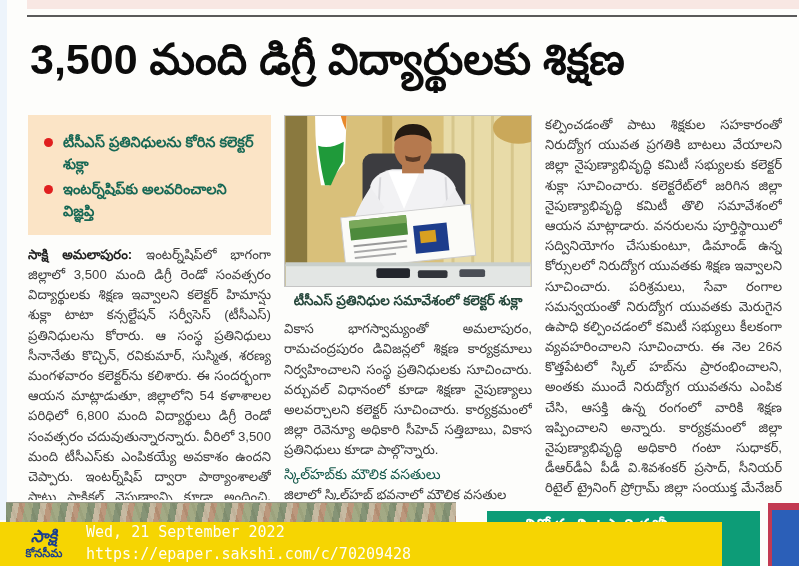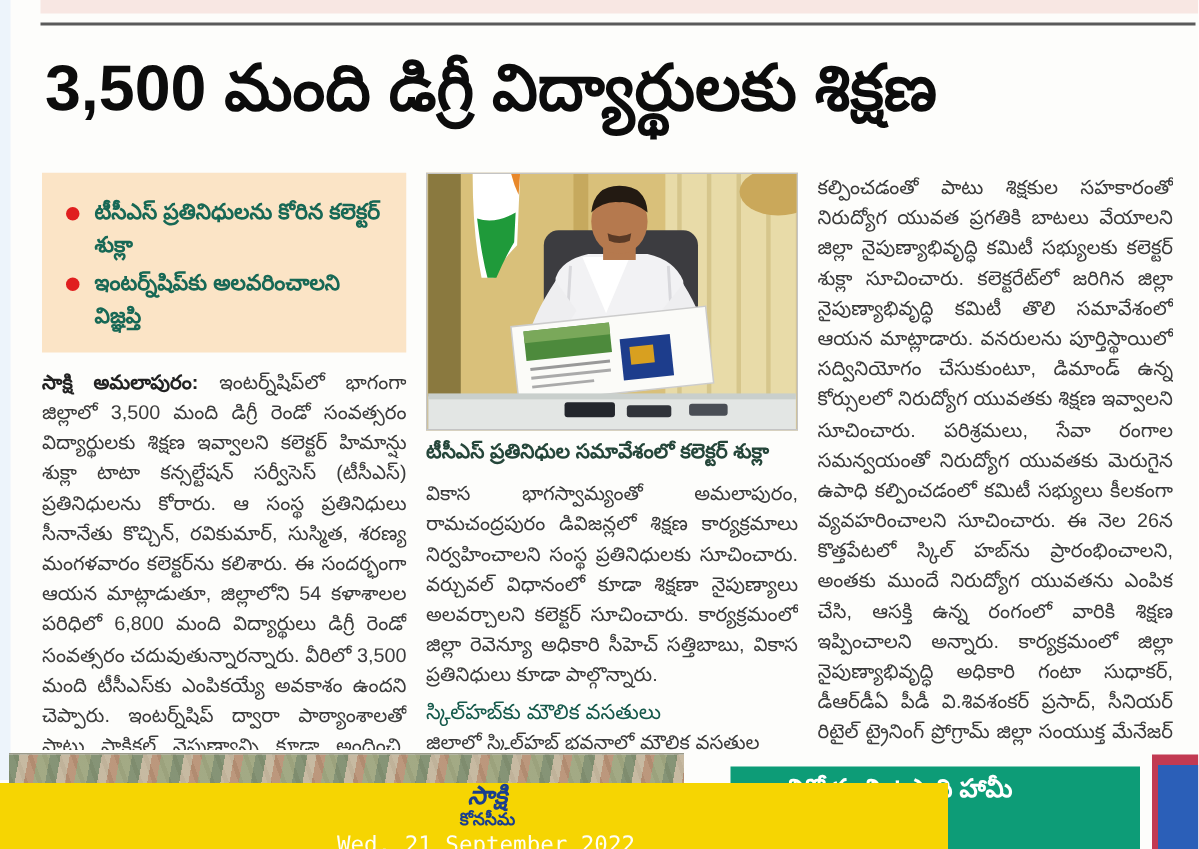--- a/index.html
+++ b/index.html
@@ -70,20 +70,21 @@
 
   .photo-frame {
     width: 248px; height: 172px;
     border: 1px solid #c4c4c4; background: #d9c07a;
     display: block;
   }
   .photo-caption {
     margin: 5px 0 9px 0;
     font-size: 13.5px; font-weight: bold; color: #25463a;
     line-height: 1.35;
+    text-align: center;
   }
   .subheading {
     margin-top: 3px;
     font-size: 14px; font-weight: normal; color: #14584a;
     line-height: 1.5;
   }
 
   .bottom-photo-sliver {
     position: absolute; left: 6px; top: 502px;
     width: 450px; height: 20px;
@@ -104,23 +105,23 @@
     width: 31px; height: 63px;
     background: #c23a52;
   }
   .red-thumb .thumb-inner {
     position: absolute; left: 4px; top: 7px; right: 0; bottom: 0;
     background: #2b5fb8;
   }
 
   .footer-bar {
     position: absolute; left: 0; top: 522px;
-    width: 632px; height: 44px;
+    width: 722px; height: 44px;
     background: #f6d502; z-index: 5;
-    display: flex; align-items: center; flex-direction: column;
+    display: flex; align-items: center;
   }
   .brand-block {
     margin-left: 18px; width: 52px;
     display: flex; flex-direction: column; align-items: center;
     line-height: 1.1;
   }
   .brand-name {
     color: #1a3e8f; font-weight: bold; font-size: 17px;
     font-style: italic;
   }
@@ -232,16 +233,17 @@
     <div class="thumb-inner"></div>
   </div>
 
   <div class="footer-bar">
     <div class="brand-block">
       <span class="brand-name">సాక్షి</span>
       <span class="brand-edition">కోనసీమ</span>
     </div>
     <div class="footer-text">
       <div>Wed, 21 September 2022</div>
+      <div>https://epaper.sakshi.com/c/70209428</div>
     </div>
   </div>
 
 </div>
 
 </body></html>

